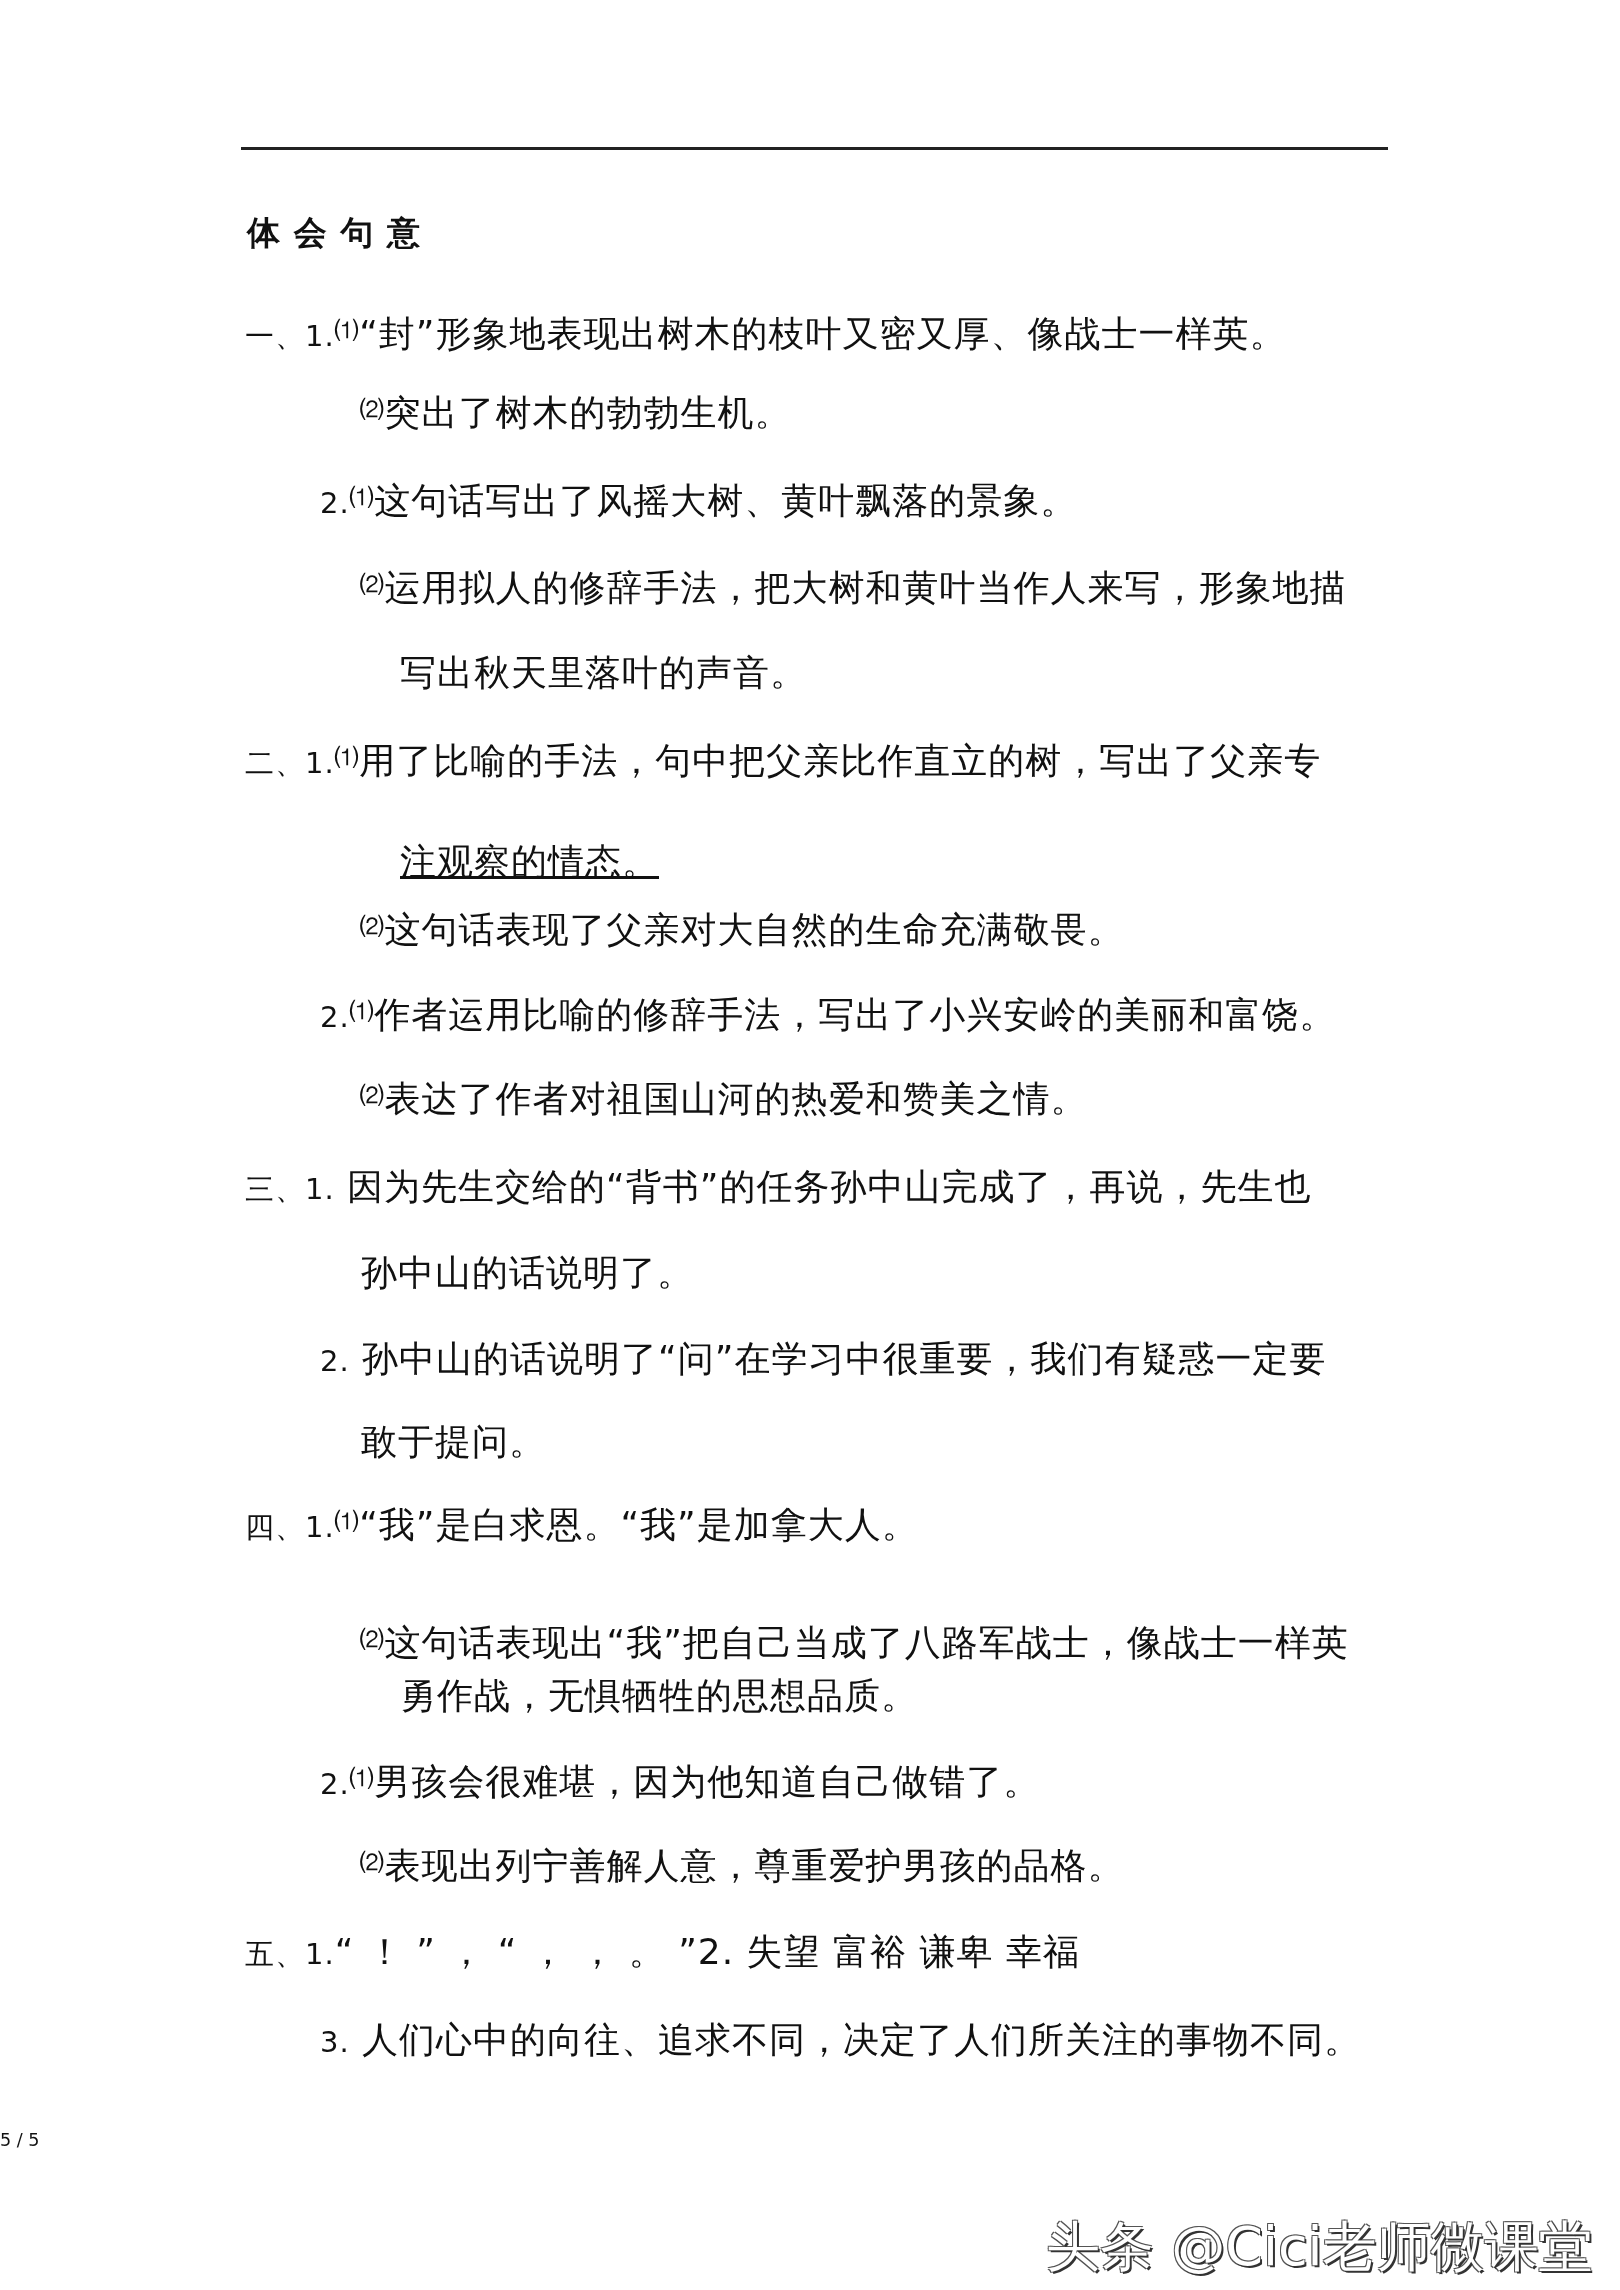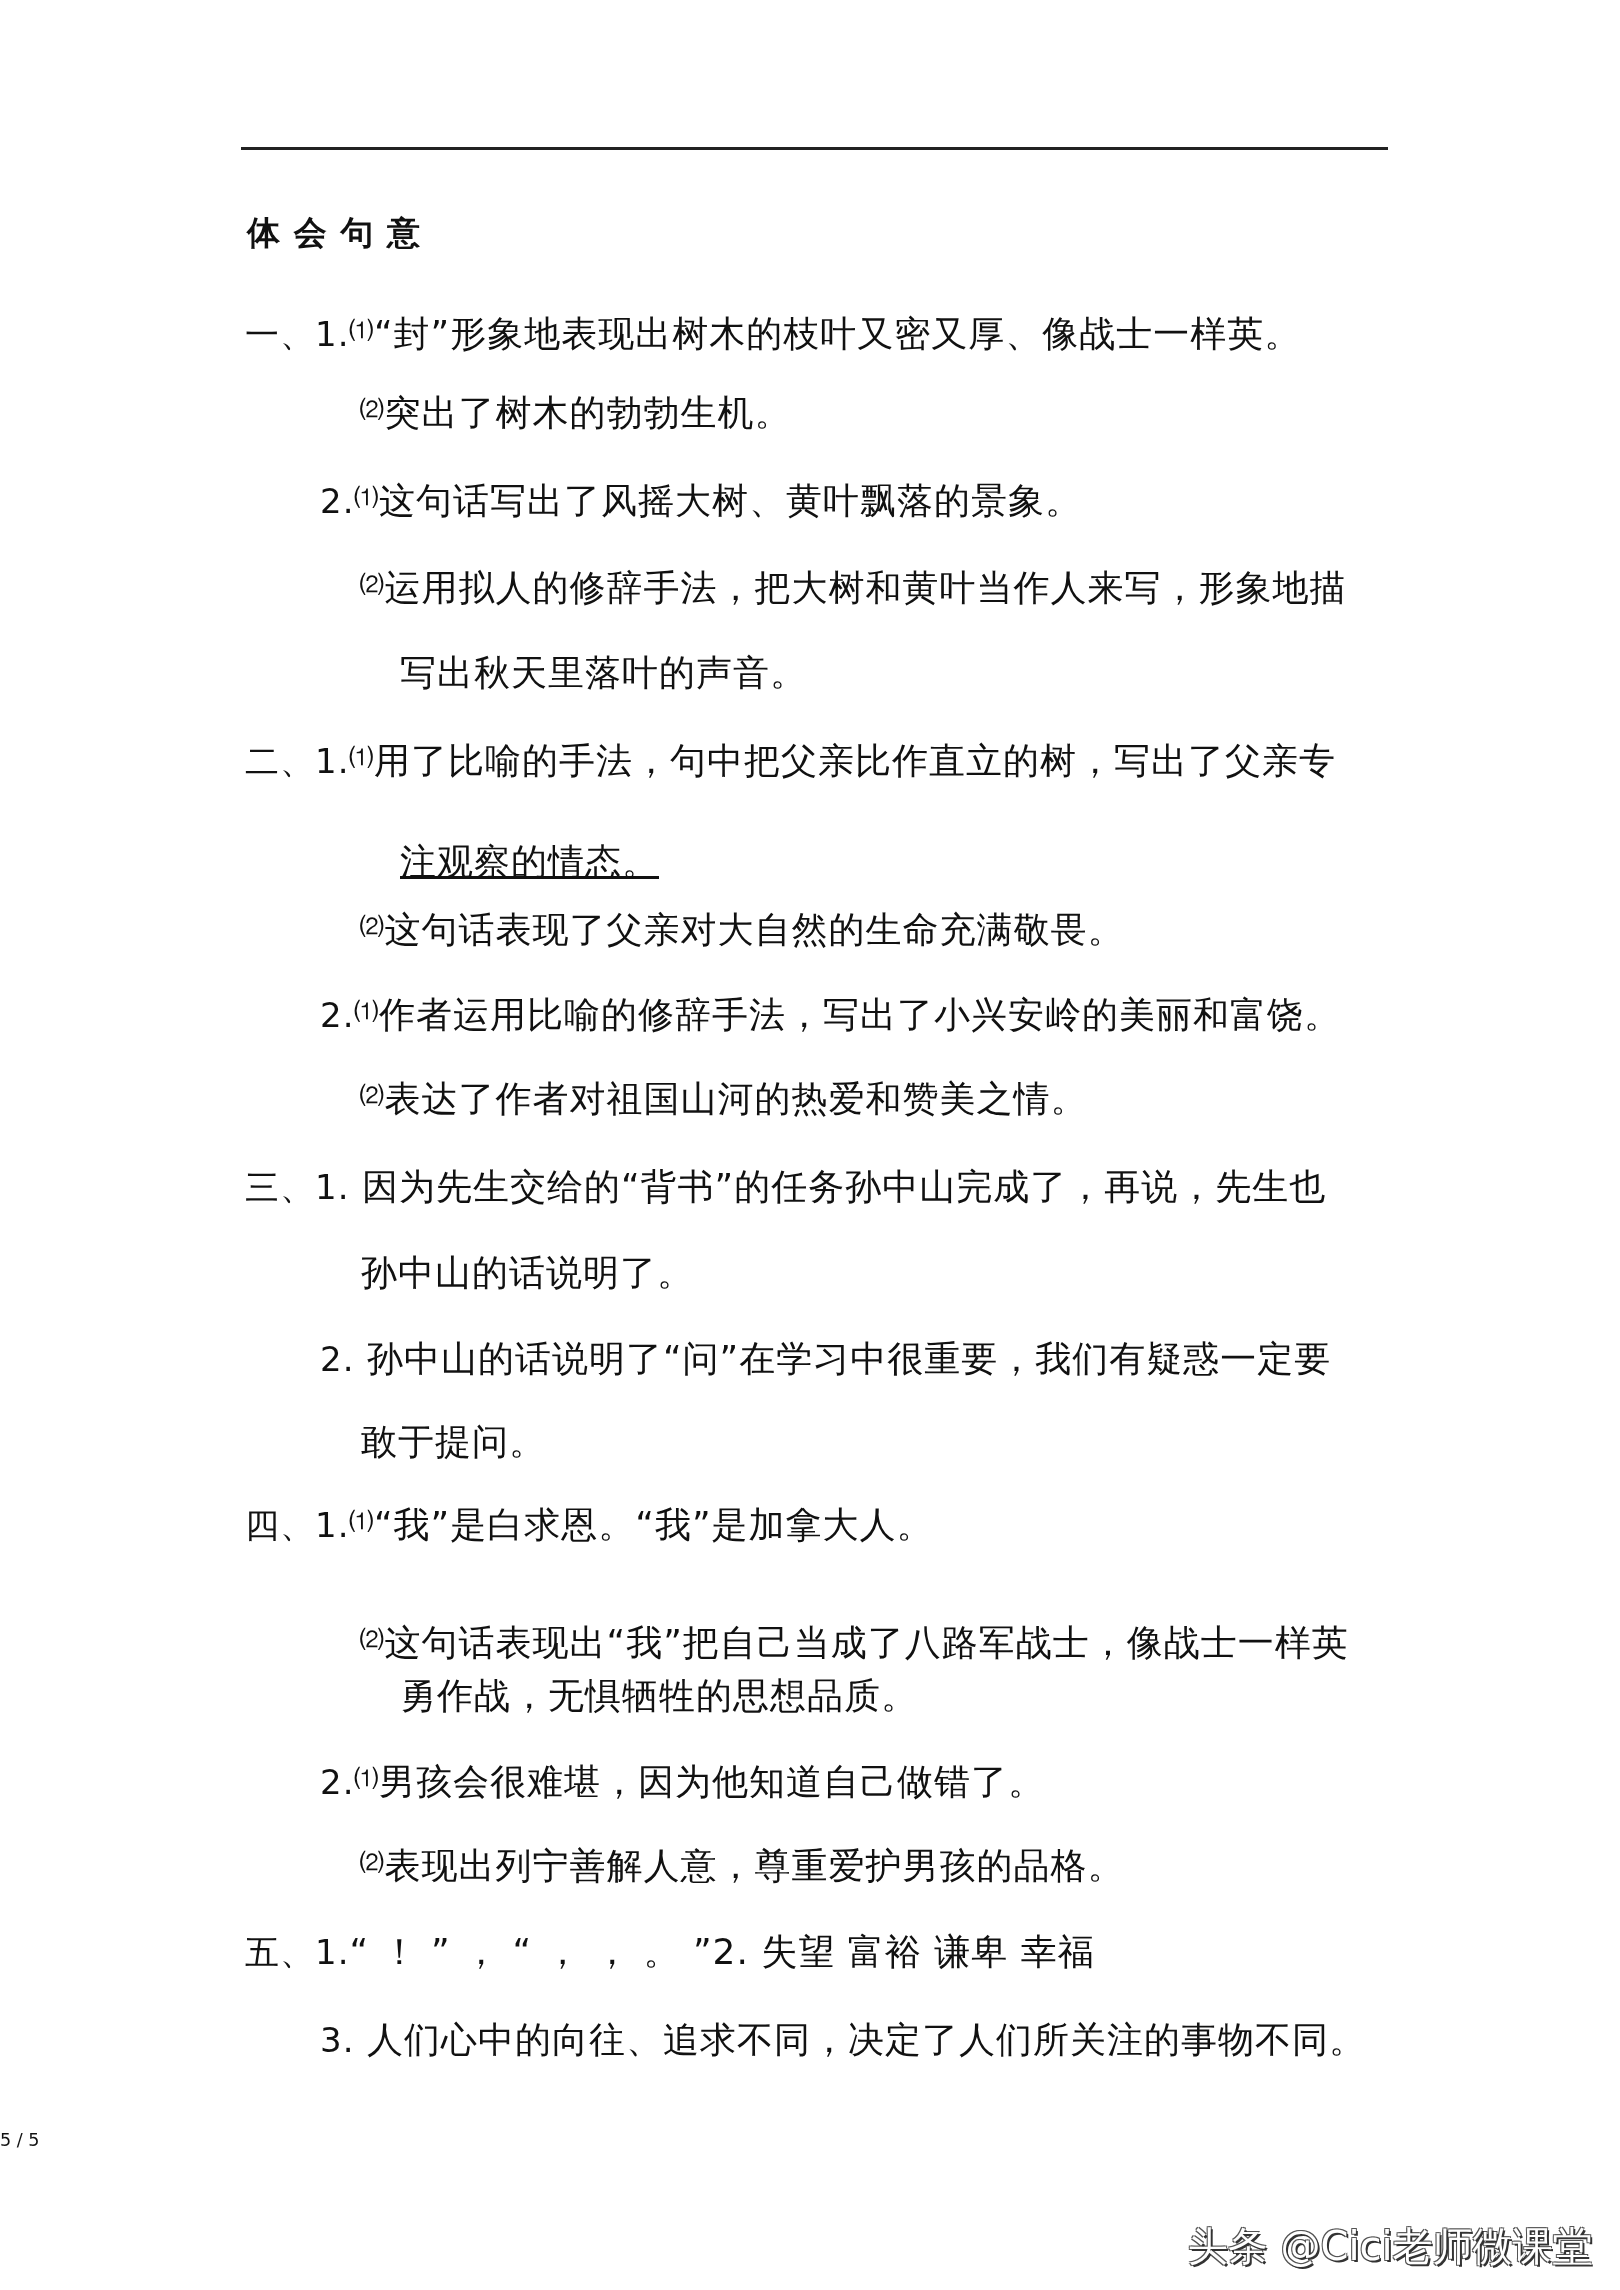--- a/index.html
+++ b/index.html
@@ -2,30 +2,30 @@
 <html><head>
   <meta charset="utf-8">
   <style>
     html, body { margin: 0; padding: 0; background: #ffffff; }
     body { width: 1620px; height: 2291px; position: relative; overflow: hidden;
            font-family: "DejaVu Sans", "Liberation Sans", sans-serif; color: #111; }
     .rule { position: absolute; left: 241px; top: 147px; width: 1147px; height: 2.9px; background: #222; }
     .title { position: absolute; left: 247px; top: 210px; font-family: "DejaVu Serif", "Liberation Serif", serif;
              font-size: 33px; font-weight: bold; letter-spacing: 13.7px; line-height: 45px; }
     .line { position: absolute; font-size: 36px; line-height: 51px; white-space: nowrap; letter-spacing: 1px; }
-    .line .mk { font-size: 34px; }
+    .line .mk { font-size: 29px; }
     .line .sub { font-size: 23.5px; vertical-align: 7.8px; }
     .lv0 { left: 245px; }
     .lv1 { left: 320px; }
     .lv2 { left: 360px; }
     .lv3 { left: 400px; }
     .lv2b { left: 361px; }
     .page-num { position: absolute; left: 0; width: 1620px; top: 2129px; text-align: left;
                 font-size: 17.6px; line-height: 23.5px; }
-    .watermark { position: absolute; right: 27.4px; top: 2217px; font-size: 40px; line-height: 59px;
+    .watermark { position: absolute; right: 27.4px; top: 2217px; font-size: 54px; line-height: 59px;
                  color: #ffffff; text-shadow: 2px 2px 0 #333, -1px -1px 0 #555, 1px -1px 0 #555, -1px 1px 0 #555; }
   </style>
 </head>
 <body>
 
 <div class="rule"></div>
 <div class="title">体会句意</div>
 
 <div id="lines">
     <div class="line lv0" style="top: 305px;"><span class="mk">一、1.</span><span class="sub">⑴</span><span>“封”形象地表现出树木的枝叶又密又厚、像战士一样英。</span></div>

